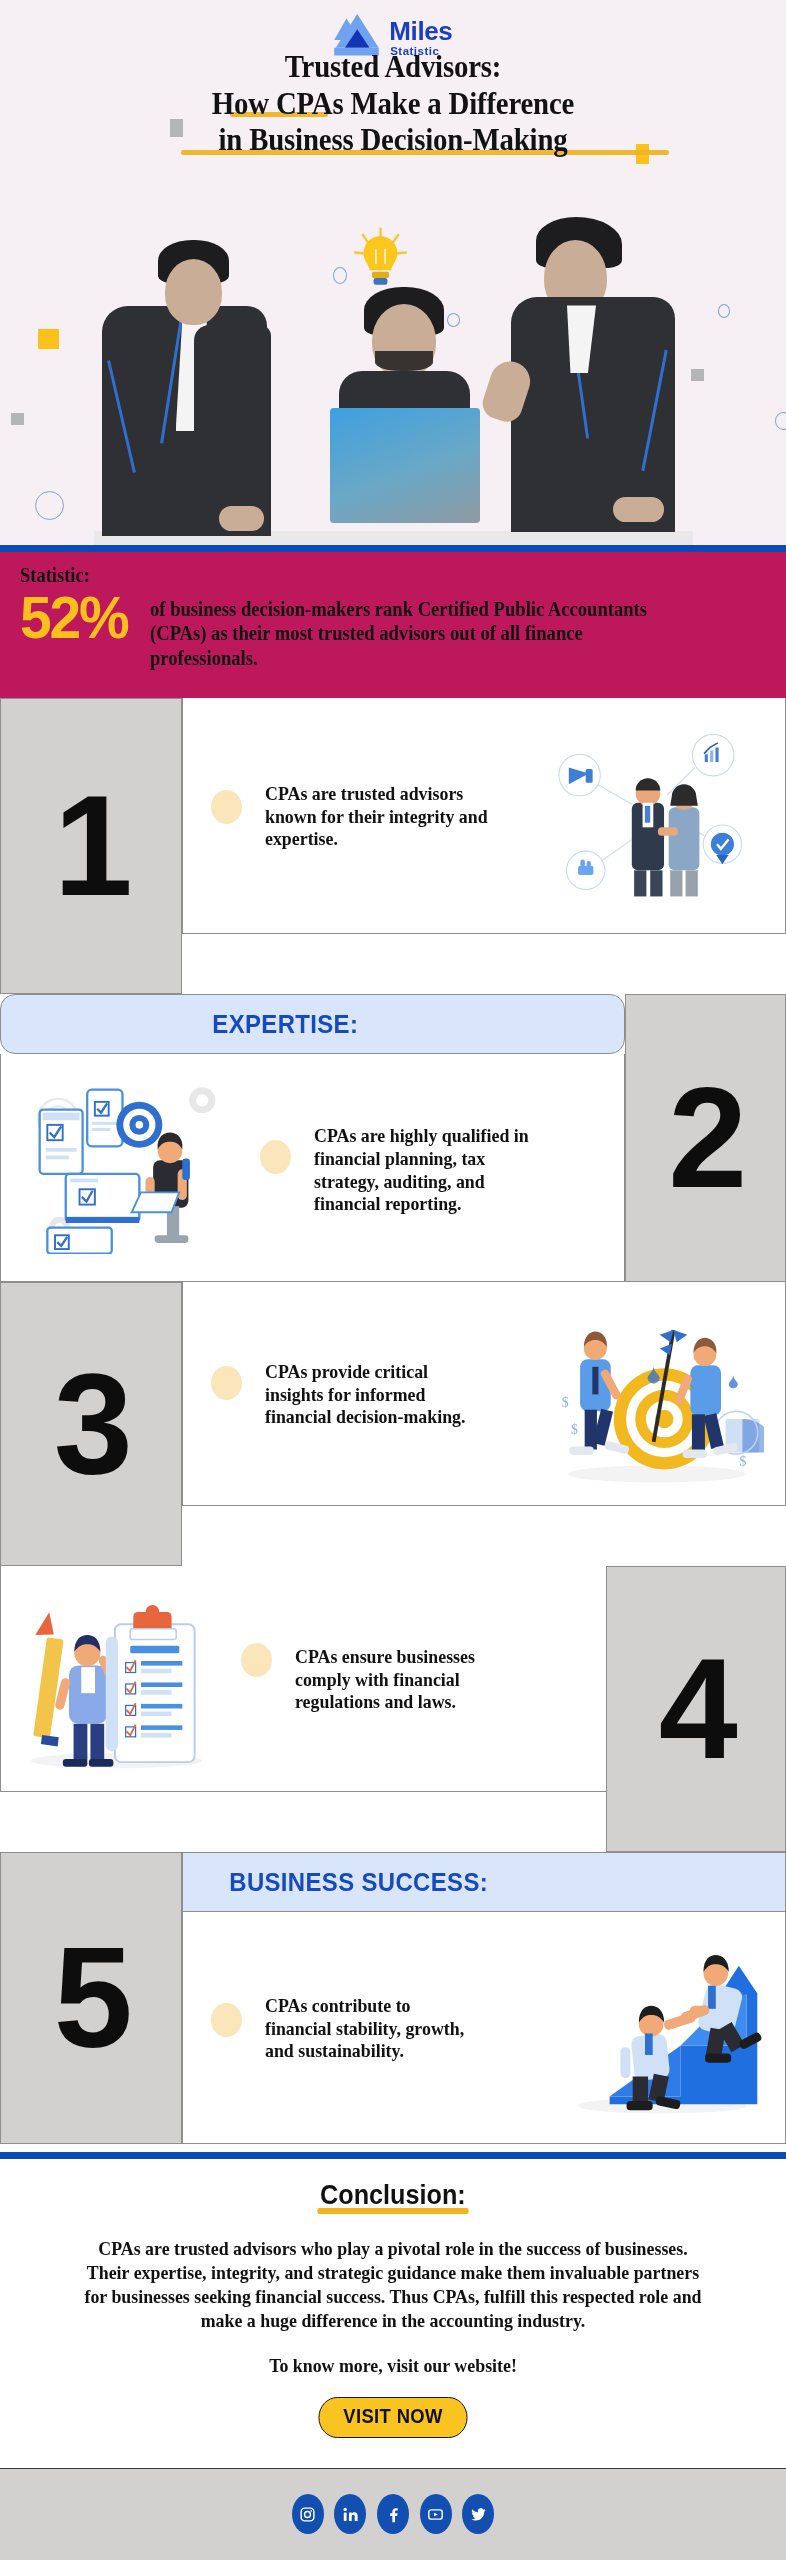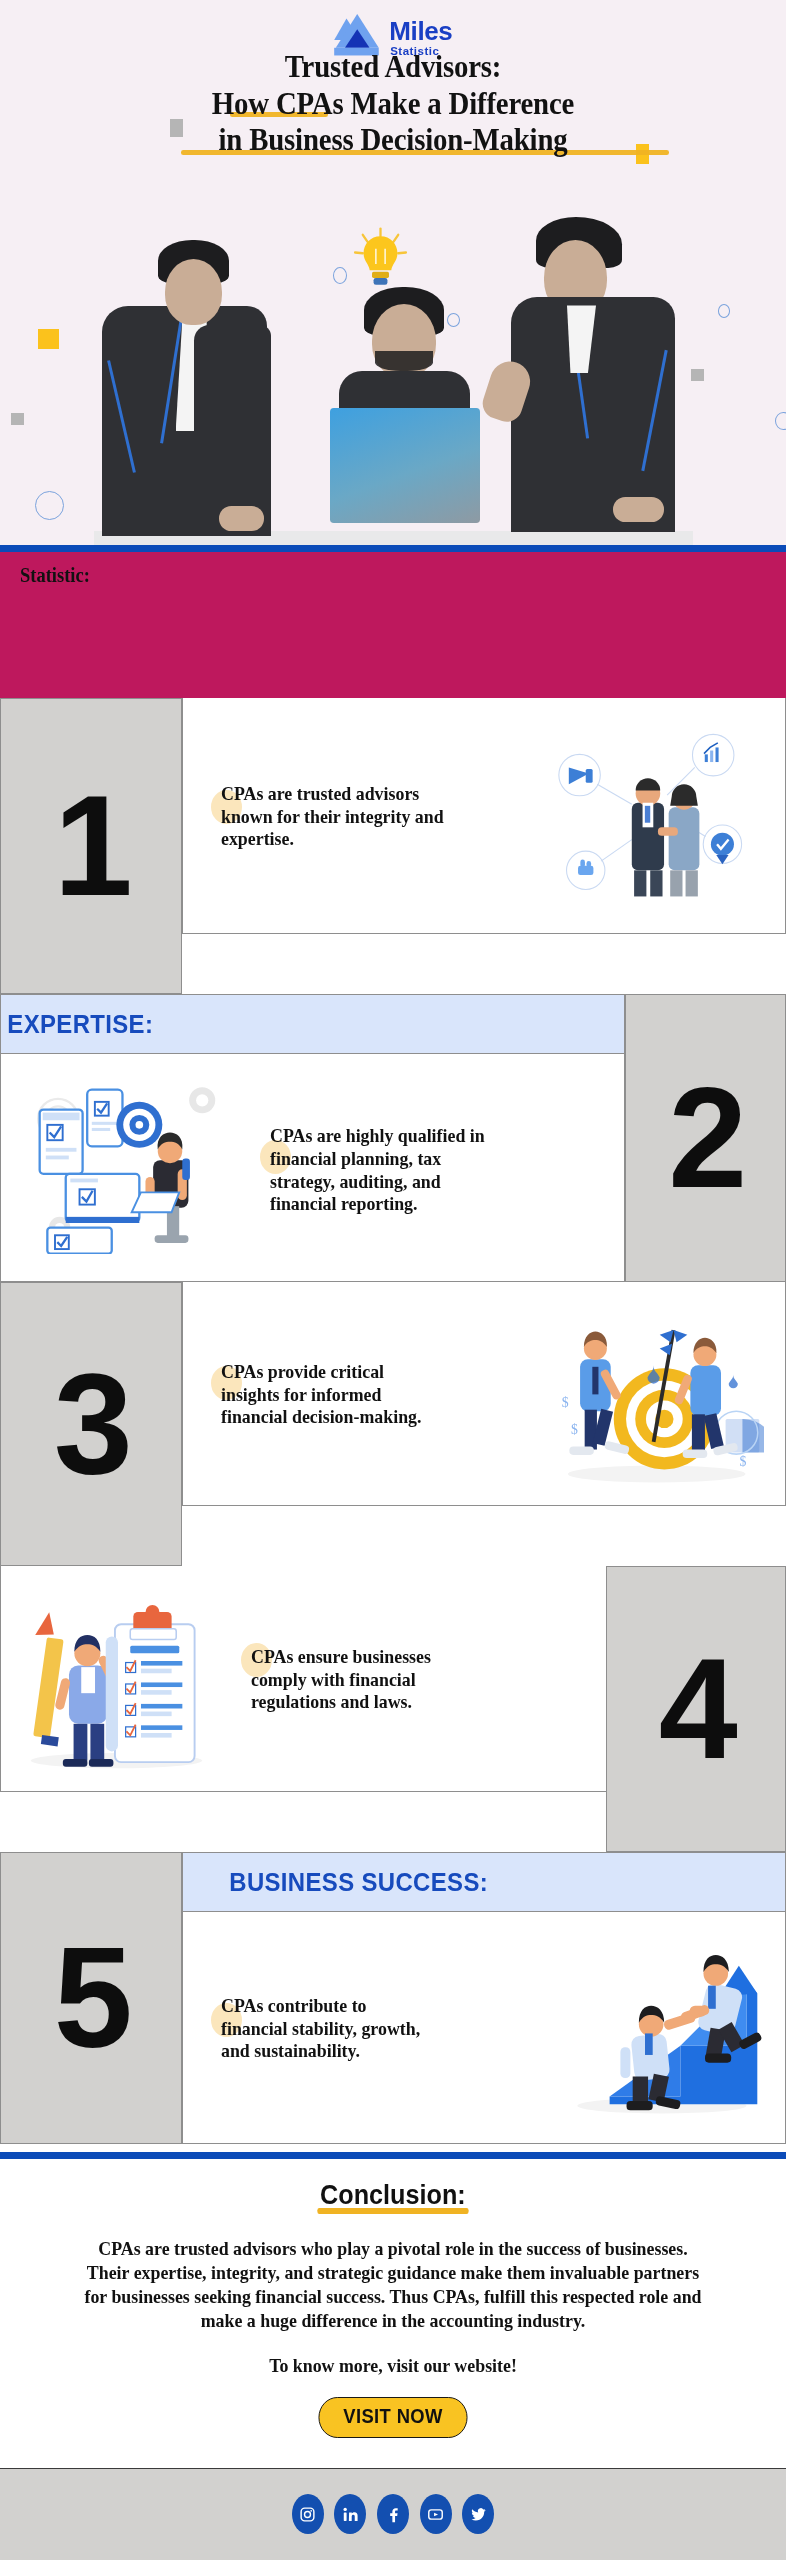--- a/index.html
+++ b/index.html
@@ -50,21 +50,21 @@
   .stat-text { font-family:"Liberation Serif", serif; font-weight:bold; font-size:20px; line-height:1.22; color:#111; margin-left:17px; margin-top:7.7px; max-width:537px; transform:scaleX(0.93); transform-origin:left top; }
 
   
   .sec { position:relative; width:786px; }
   .sec .numcol { position:absolute; top:0; background:#d2d1cf; border:0.8px solid #8e8e8e;
      display:flex; align-items:center; justify-content:center; }
   .sec .numcol span { font-family:"Liberation Sans", sans-serif; font-weight:bold; font-size:142px; line-height:.8; color:#0d0d0d; letter-spacing:-4.6px; }
   .sec .panel { position:absolute; top:0; }
   .band { height:60px; background:#d9e5fb; border:0.8px solid #8e8e8e; display:flex; align-items:center; }
   .band span { font-family:"Liberation Sans", sans-serif; font-weight:bold; font-size:26px; letter-spacing:0.4px; color:#174bbd; transform:scaleX(.92); transform-origin:center; }
-  .body-panel { background:#ffffff; border:0.8px solid #8e8e8e; border-top:none; position:relative; display:flex; align-items:center; }
+  .body-panel { background:#ffffff; border:0.8px solid #8e8e8e; border-top:none; position:relative; display:flex; align-items:center;padding-left:44px; }
   .bullet-dot { position:absolute; width:31px; height:34px; border-radius:50%; background:#fbe6bc; }
   .body-text { font-family:"Liberation Serif", serif; font-weight:bold; font-size:19px; line-height:1.2; color:#111; position:relative; z-index:2; transform:scaleX(.94); transform-origin:left top; }
   .illus { position:absolute; }
 
   
   .concl { width:786px; background:#fff; text-align:center; padding-top:20px; position:relative; }
   .concl-h { font-family:"Liberation Sans", sans-serif; font-weight:bold; font-size:28px; color:#111; display:inline-block; position:relative; transform:scaleX(.9); }
   .concl-h .uline2 { position:absolute; left:-3.1px; right:-3.1px; bottom:-3.1px; height:5.4px; background:#f0b323; border-radius:2.3px; }
   .concl-p { font-family:"Liberation Serif", serif; font-weight:bold; font-size:19px; line-height:1.26; color:#111; margin:26px auto 0; width:676px; transform:scaleX(.94); }
   .concl-cta { font-family:"Liberation Serif", serif; font-weight:bold; font-size:19px; color:#111; margin-top:23px; transform:scaleX(.94); }
@@ -170,20 +170,24 @@
           </g>
         </svg>
       </div>
     </div>
   </div>
 
   <div class="blue-bar thin-shadow"></div>
 
   <div class="stat">
     <div class="stat-label">Statistic:</div>
+    <div class="stat-row">
+      <div class="stat-num">52%</div>
+      <div class="stat-text">of business decision-makers rank Certified Public Accountants (CPAs) as their most trusted advisors out of all finance professionals.</div>
+    </div>
   </div>
 
   <div class="sec" style="height:296px;">
     <div class="numcol" style="left:0;width:182px;height:296px;">
       <span>1</span>
     </div>
     <div class="panel" style="left:182px;width:604px;">
       <div class="body-panel" style="height:236px;">
         <div class="bullet-dot" style="left:28px;top:92px;"></div>
         <div class="body-text" style="margin-left:38px;margin-top:3.1px;width:238px;">CPAs are trusted advisors known for their integrity and expertise.</div>
@@ -239,21 +243,21 @@
         </div>
       </div>
     </div>
   </div>
 
   <div class="sec" style="height:288px;">
     <div class="numcol" style="right:0;width:161px;height:288px;">
       <span>2</span>
     </div>
     <div class="panel" style="left:0;width:625px;">
-      <div class="band" style="justify-content:flex-start;padding-right:54px;">
+      <div class="band" style="justify-content:center;padding-right:54px;border-radius:15px;">
         <span>EXPERTISE:</span>
       </div>
       <div class="body-panel" style="height:228px;">
         <div class="illus" style="left:31px;top:23px;width:207px;height:177px;">
           <svg width="207" height="177" viewBox="0 0 270 230">
             <g fill="#e7e7e7">
               <circle cx="222" cy="30" r="17"></circle>
                 <circle cx="222" cy="30" r="8" fill="#fff"></circle>
               <circle cx="36" cy="196" r="14"></circle>
                 <circle cx="36" cy="196" r="6" fill="#fff"></circle>

